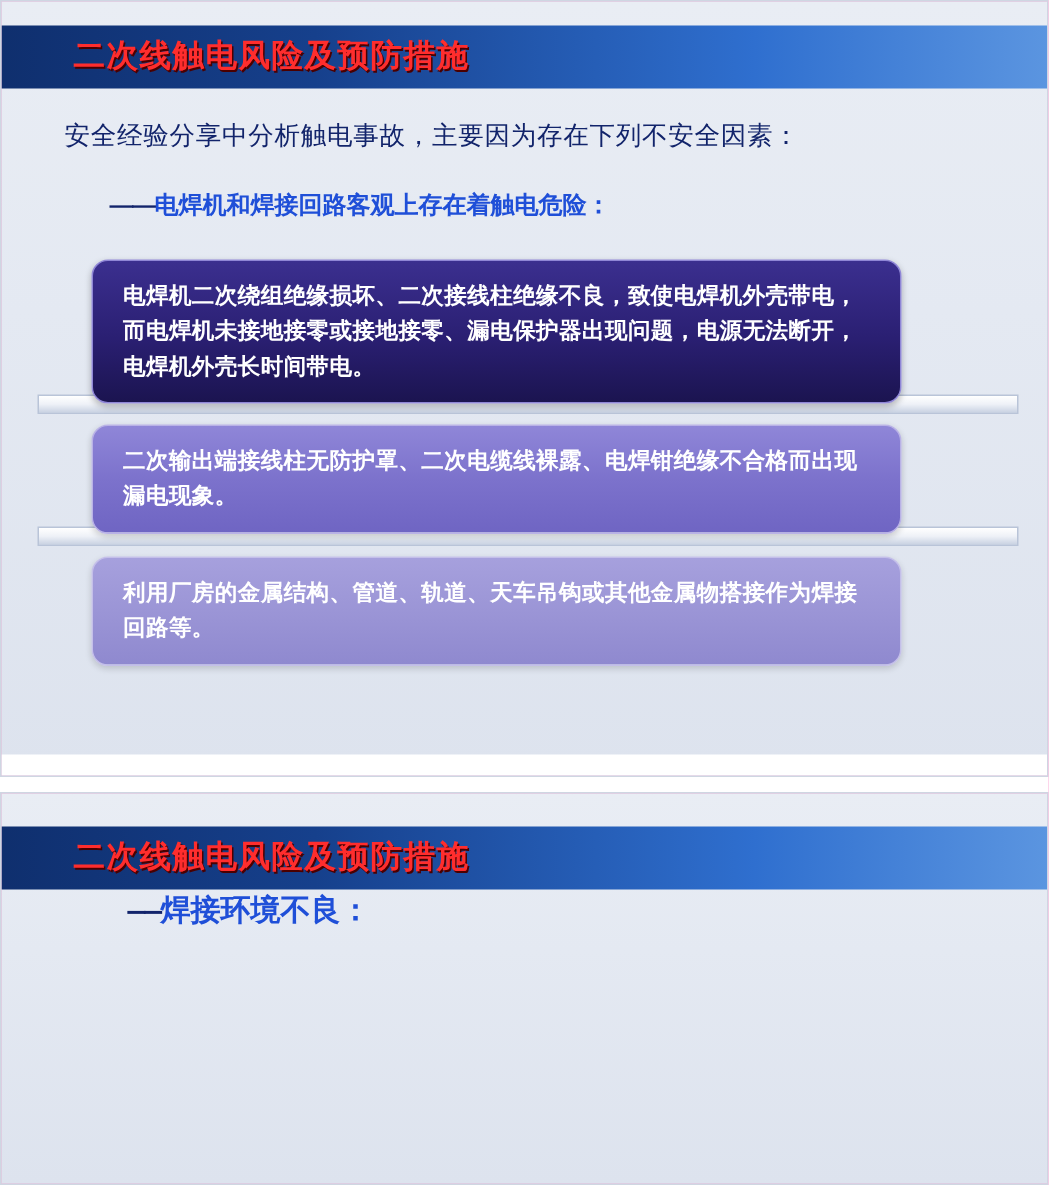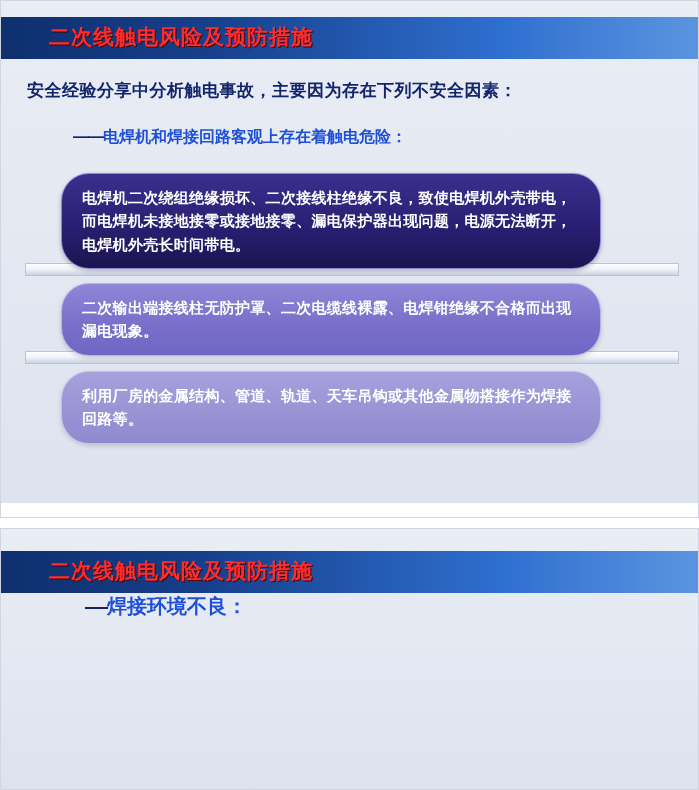--- a/index.html
+++ b/index.html
@@ -51,24 +51,24 @@
     font-weight: bold;
     color: #ff2d2d;
     letter-spacing: 1px;
     text-shadow: 1px 1px 0 #4a0000;
     white-space: nowrap;
   }
   .header-title.t2 { top: 28px; }
 
   .subtitle {
     position: absolute;
-    left: 26px;
+    left: 42px;
     top: 78px;
     font-size: 17px;
-    font-weight: bold;
+    font-weight: normal;
     color: #12246b;
     letter-spacing: 0.5px;
     white-space: nowrap;
   }
 
   .lead {
     position: absolute;
     left: 72px;
     top: 126px;
     font-size: 16px;
@@ -102,21 +102,21 @@
     left: 24px;
     width: 654px;
     height: 13px;
     background: linear-gradient(180deg, #ffffff 0%, #eef1f7 50%, #c9d2e2 100%);
     border: 1px solid #b9c4d8;
     box-sizing: border-box;
   }
 
   .bubble {
     position: absolute;
-    border-radius: 28px;
+    border-radius: 11px;
     box-sizing: border-box;
     padding: 12px 20px;
     font-size: 15px;
     line-height: 1.55;
     color: #ffffff;
     font-weight: bold;
     letter-spacing: 0.3px;
   }
   .bubble-dark {
     background: linear-gradient(180deg, #3b2f8f 0%, #2a1f72 55%, #1b1450 100%);

